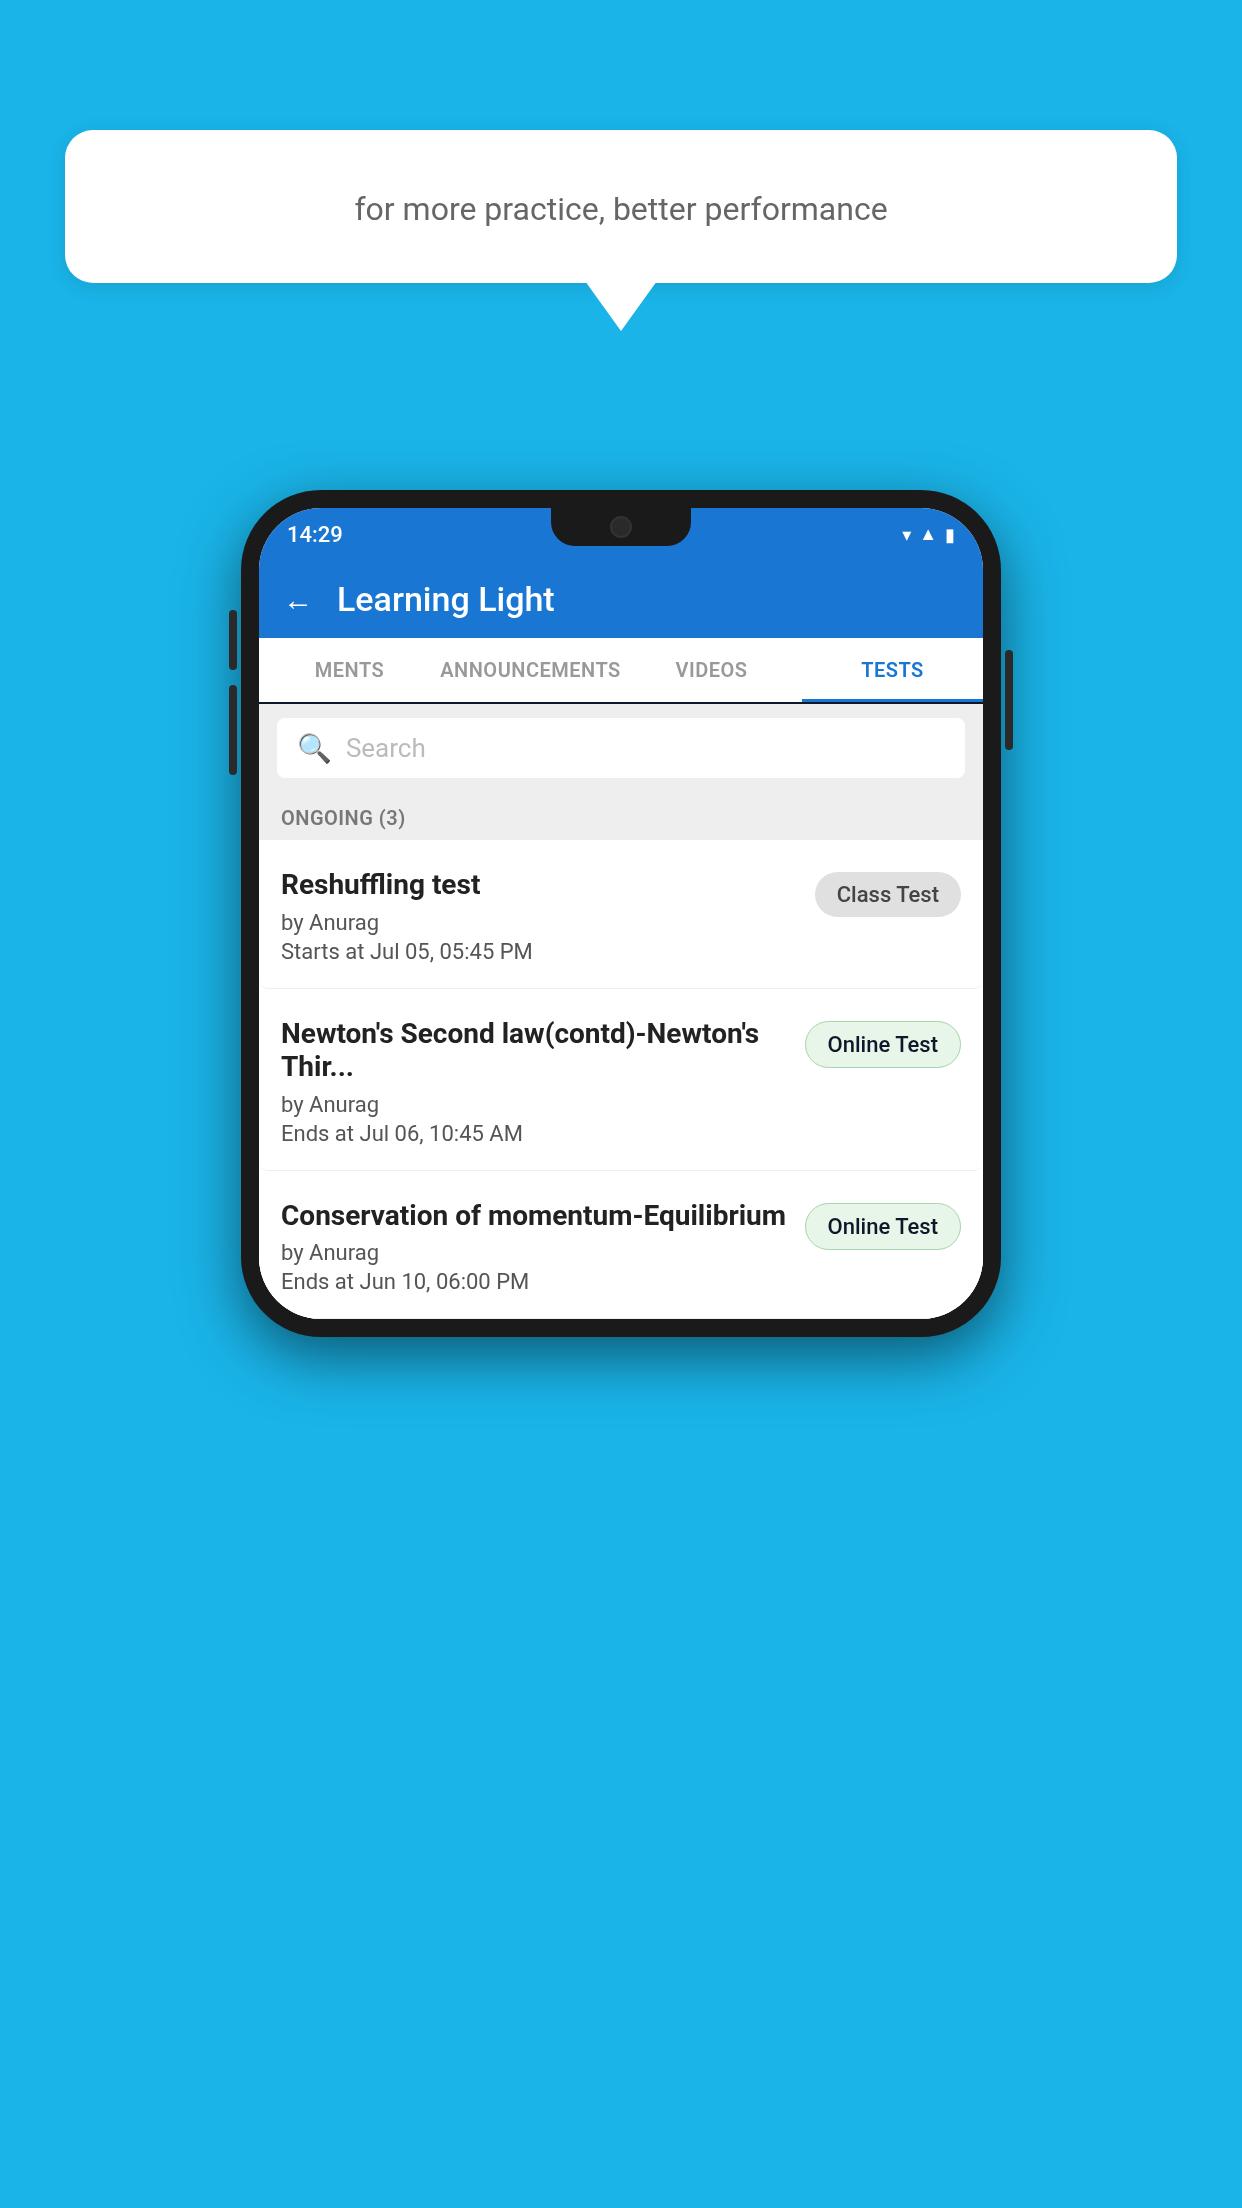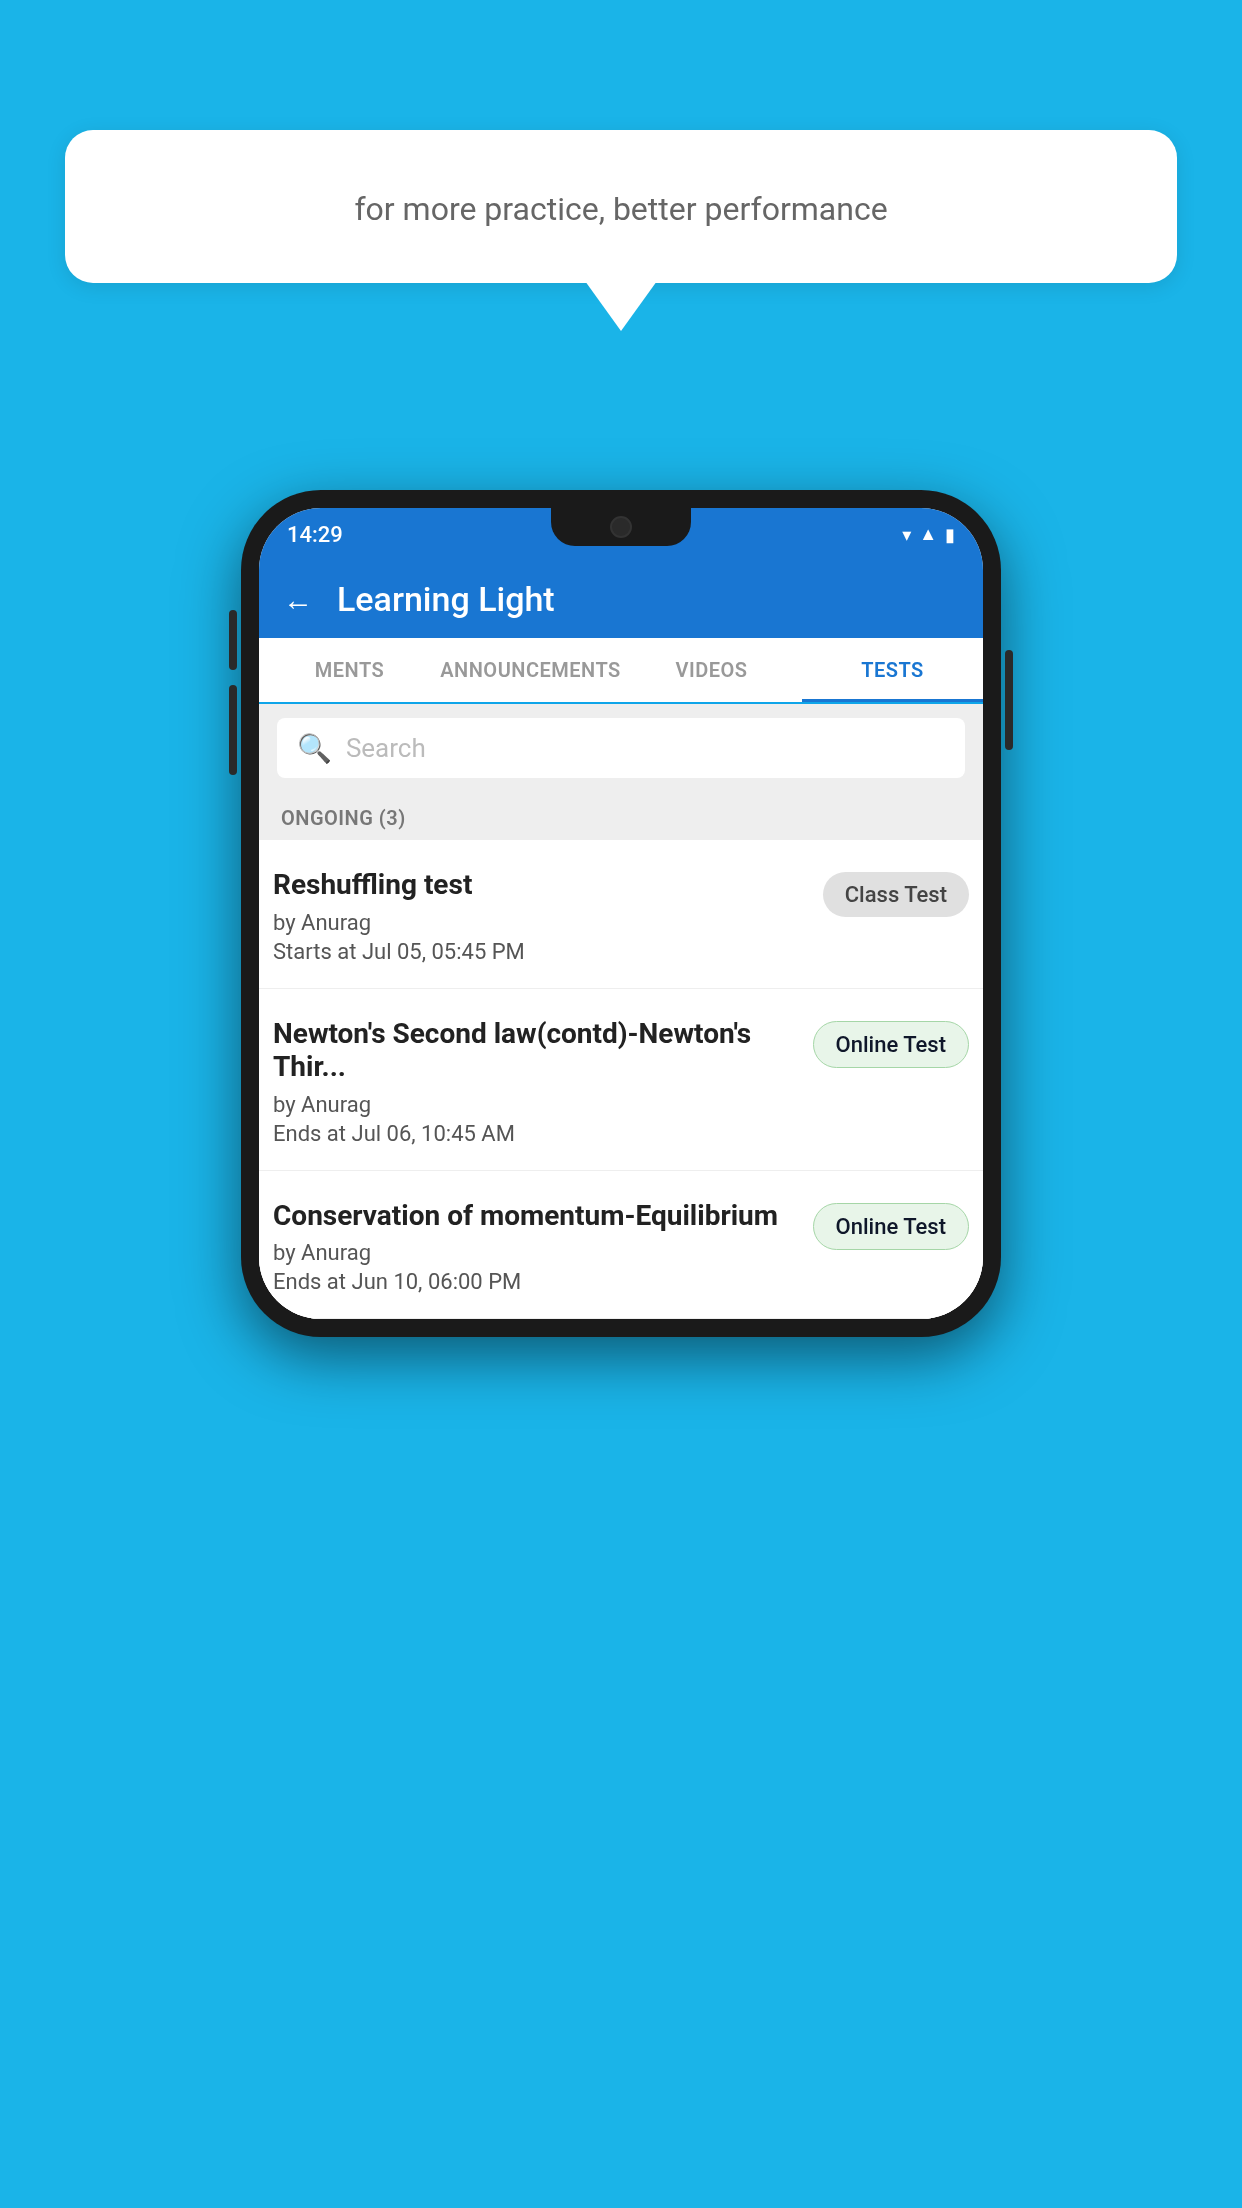--- a/index.html
+++ b/index.html
@@ -141,21 +141,21 @@
       color: white;
       font-size: 34px;
       font-weight: 500;
     }
 
     
     .tabs-bar {
       background: white;
       display: flex;
       align-items: center;
-      border-bottom: 2px solid #0ea5e9;
+      border-bottom: 2px solid #0f172a;
       height: 66px;
       overflow: hidden;
     }
     .tab-item {
       flex: 1;
       height: 100%;
       display: flex;
       align-items: center;
       justify-content: center;
       font-size: 20px;
@@ -209,26 +209,27 @@
       font-weight: 600;
       color: #777;
       letter-spacing: 0.5px;
     }
 
     
     .test-list {
       background: white;
     }
     .test-item {
-      padding: 28px 14px 24px;
+      padding: 28px 22px 24px;
       border-bottom: 1px solid #eeeeee;
       display: flex;
       justify-content: space-between;
       align-items: flex-start;
       background: white;
+      border-radius: 9px;
     }
     .test-content {
       flex: 1;
       padding-right: 16px;
     }
     .test-name {
       font-size: 28px;
       font-weight: 700;
       color: #222;
       margin-bottom: 8px;

